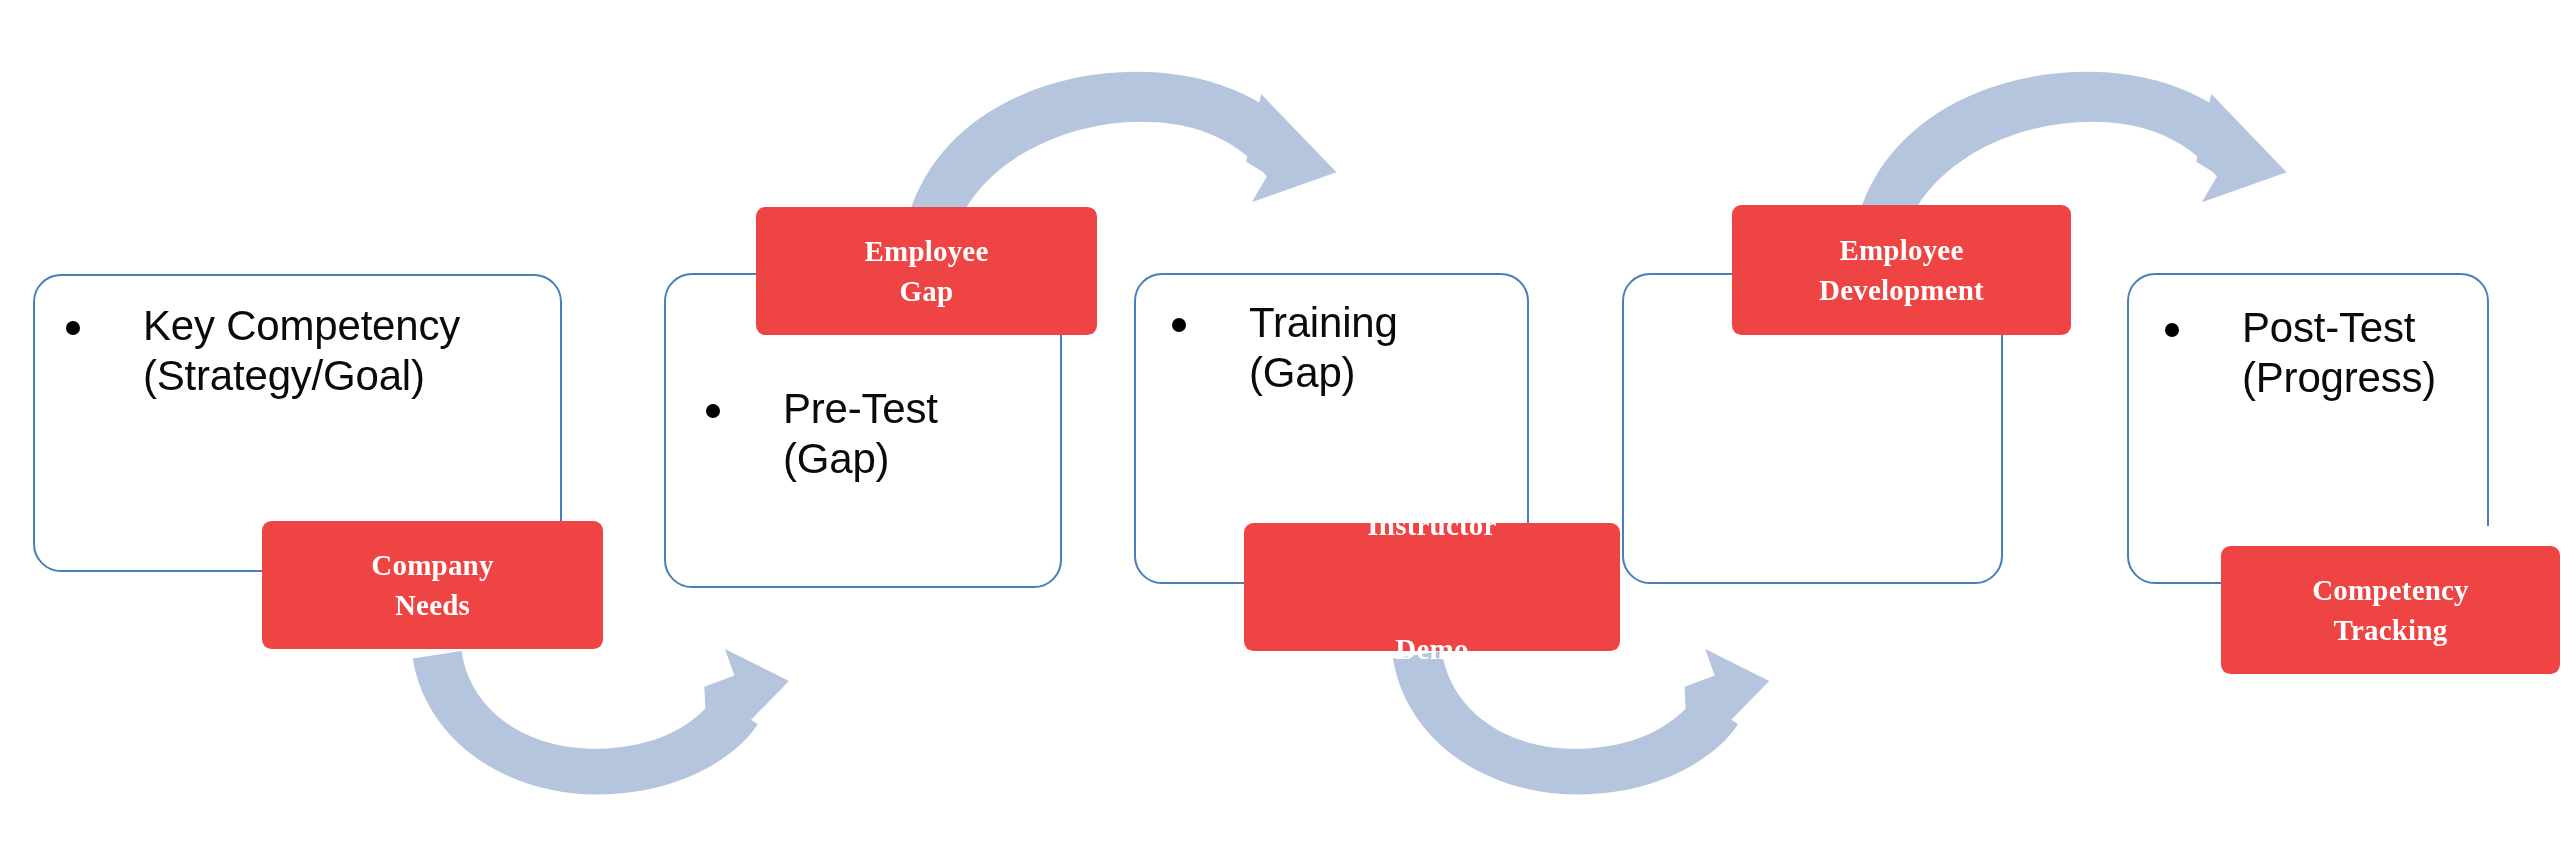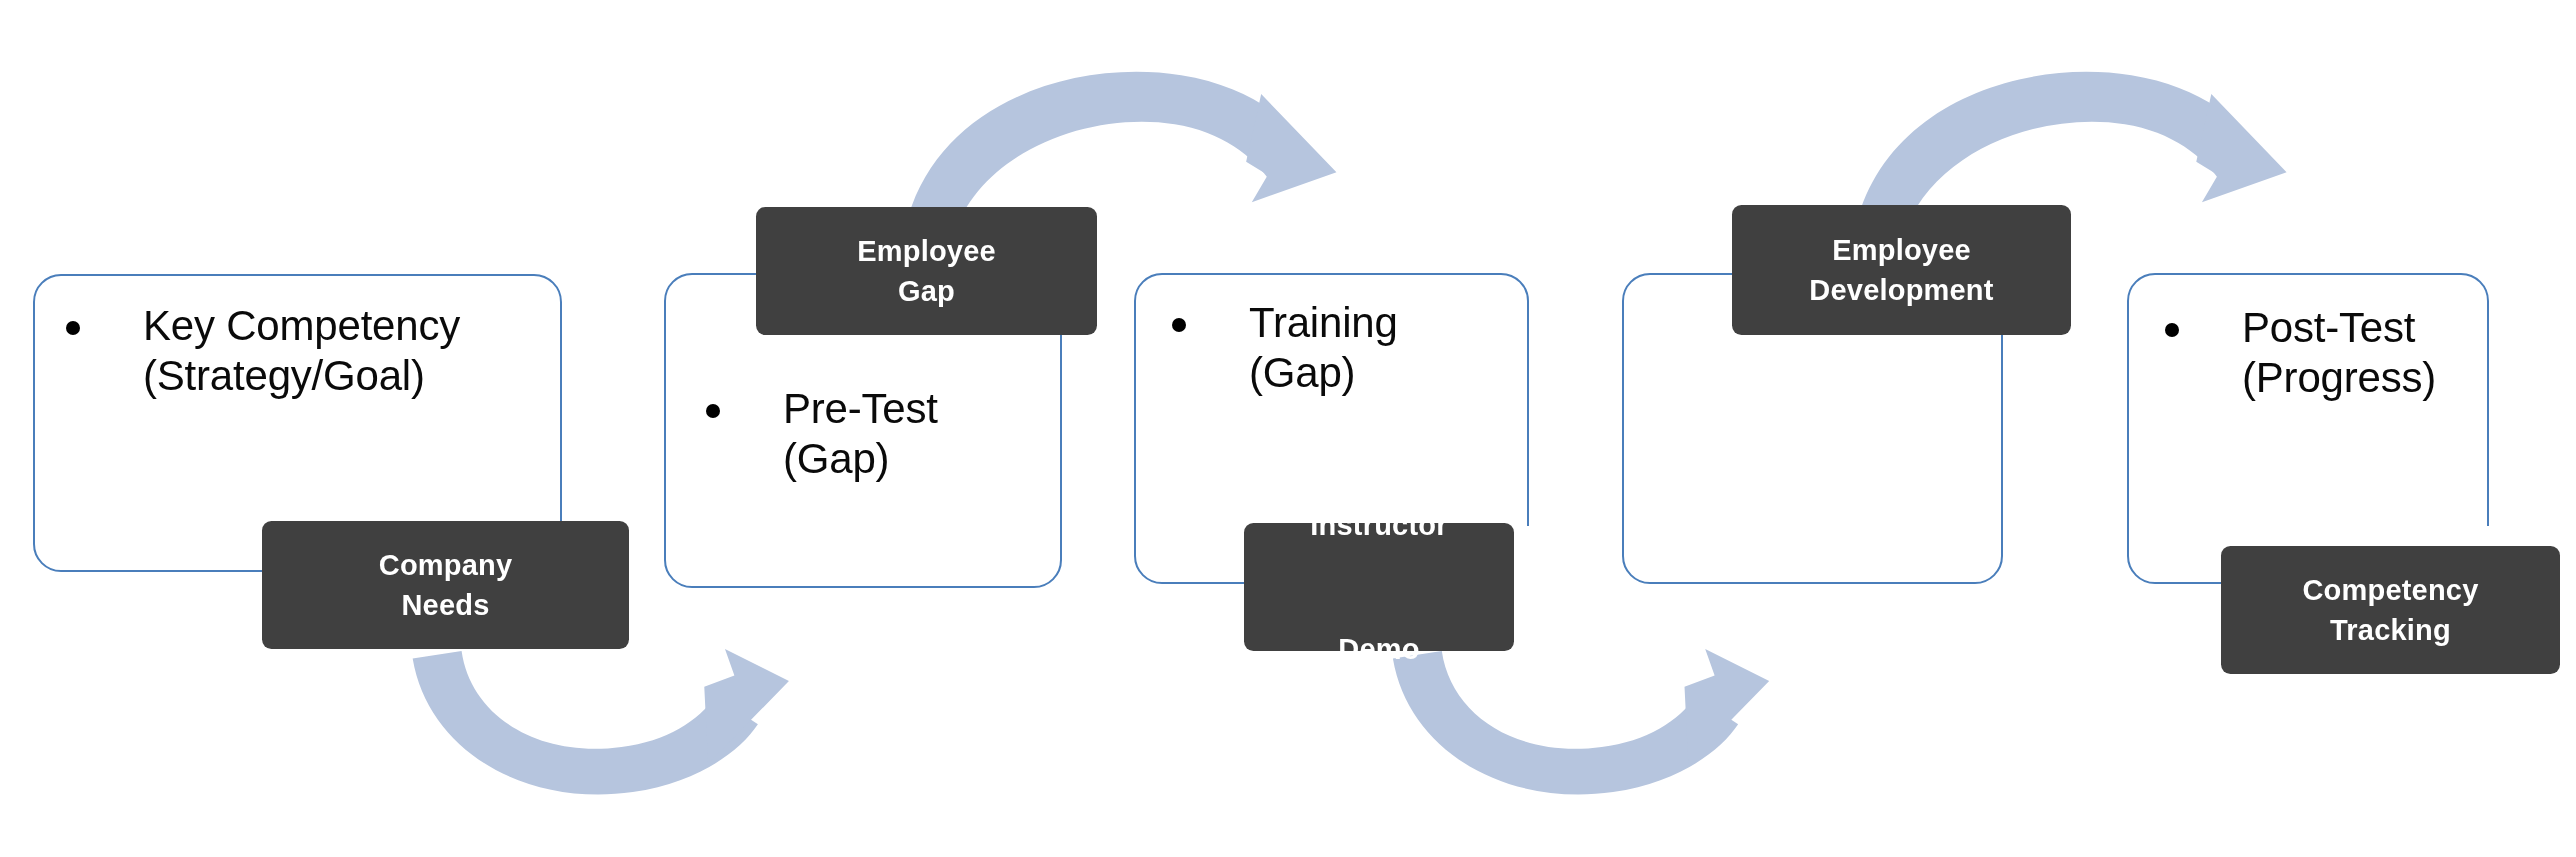--- a/index.html
+++ b/index.html
@@ -56,24 +56,24 @@
     line-height: 50px;
     color: #0a0a0a;
     font-weight: 400;
     white-space: pre-line;
     letter-spacing: -0.2px;
     margin-left: 44px;
   }
   .badge {
     position: absolute;
     box-sizing: border-box;
-    background: #404040;
+    background: #ef4444;
     border-radius: 9.4px;
     color: #ffffff;
-    font-family: Liberation Sans, sans-serif;
+    font-family: Liberation Serif, serif;
     font-size: 29px;
     font-weight: bold;
     letter-spacing: 0.2px;
     display: flex;
     flex-direction: column;
     align-items: center;
     justify-content: center;
     text-align: center;
     white-space: pre-line;
     z-index: 5;
@@ -137,41 +137,41 @@
     </g>
   </svg>
 
   <div class="card" style="left:33px; top:274px; width:529px; height:298px;"></div>
   <div class="card-body" style="left:66px; top:301px; width:489px;">
     <span class="bullet-dot"></span>
     <span class="bullet-text">Key Competency
 (Strategy/Goal)</span>
   </div>
   <div class="occluder" style="left:264px; top:524px; width:335px; height:122px;"></div>
-  <div class="badge" style="left:262px; top:521px; width:367px; height:128px;">Company
+  <div class="badge" style="left:262px; top:521px; width:341px; height:128px;">Company
 Needs</div>
 
   <div class="card" style="left:664px; top:273px; width:398px; height:315px;"></div>
   <div class="card-body" style="left:706px; top:384px; width:348px;">
     <span class="bullet-dot"></span>
     <span class="bullet-text">Pre-Test
 (Gap)</span>
   </div>
   <div class="occluder" style="left:759px; top:210px; width:335px; height:122px;"></div>
   <div class="badge" style="left:756px; top:207px; width:341px; height:128px;">Employee
 Gap</div>
 
   <div class="card" style="left:1134px; top:273px; width:395px; height:311px;"></div>
   <div class="card-body" style="left:1172px; top:298px; width:348px;">
     <span class="bullet-dot"></span>
     <span class="bullet-text">Training
 (Gap)</span>
   </div>
   <div class="occluder" style="left:1247px; top:526px; width:333px; height:122px;"></div>
-  <div class="badge wide-gap" style="left:1244px; top:523px; width:270px; height:128px;">Instructor
+  <div class="badge wide-gap" style="left:1244px; top:523px; width:376px; height:128px;">Instructor
 
 Demo</div>
 
   <div class="card" style="left:1622px; top:273px; width:381px; height:311px;"></div>
   <div class="occluder" style="left:1735px; top:208px; width:333px; height:124px;"></div>
   <div class="badge" style="left:1732px; top:205px; width:339px; height:130px;">Employee
 Development</div>
 
   <div class="card" style="left:2127px; top:273px; width:362px; height:311px;"></div>
   <div class="card-body" style="left:2165px; top:303px; width:339px;">

